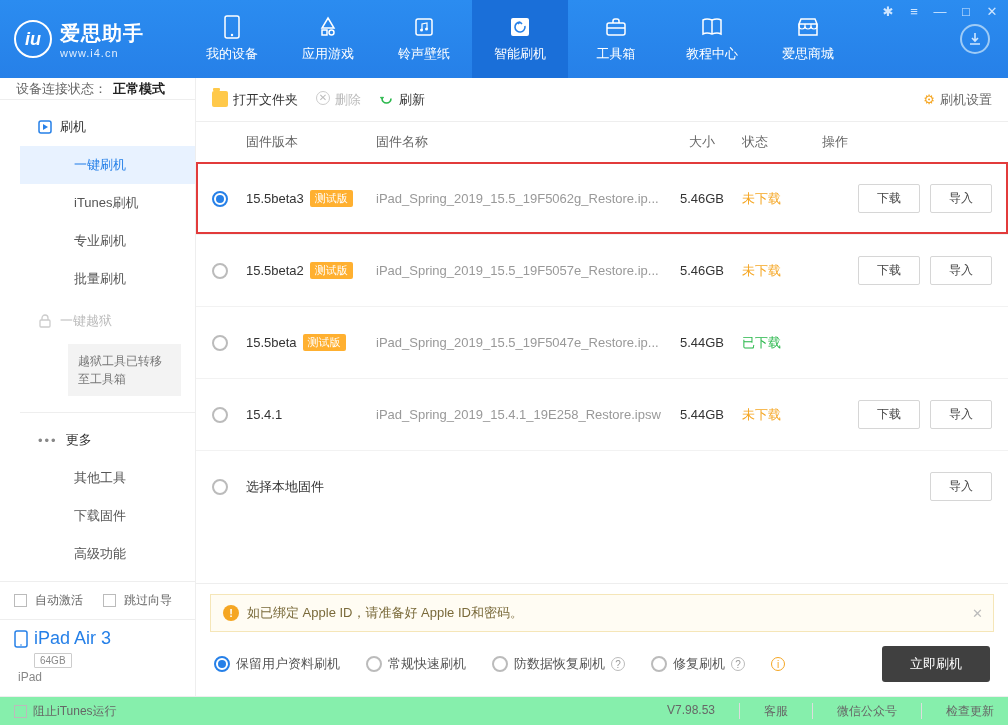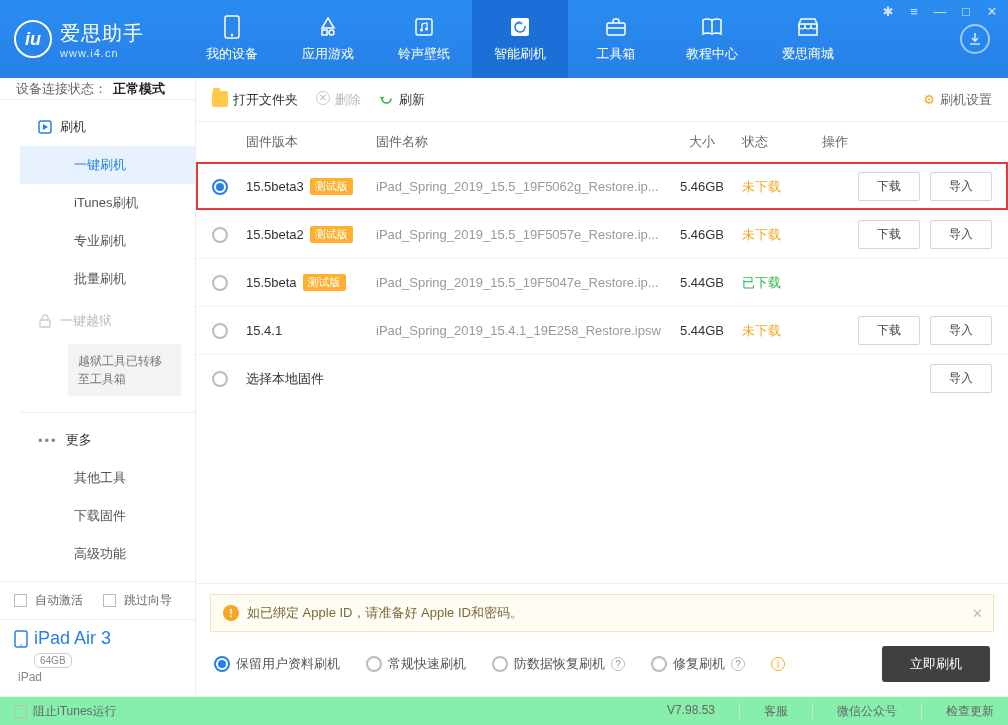--- a/index.html
+++ b/index.html
@@ -1,21 +1,21 @@
 <!DOCTYPE html>
 <html><head>
 <meta charset="utf-8">
 <style>
 * { margin: 0; padding: 0; box-sizing: border-box; font-family: "Microsoft YaHei", Arial, sans-serif; }
 body { width: 1008px; height: 725px; background: #fff; font-size: 12px; color: #333; overflow: hidden; }
 
 .titlebar { height: 78px; background: linear-gradient(#2b8cf0,#2680e8); display: flex; align-items: center; padding: 0 14px 0 14px; }
 .logo { display: flex; align-items: center; gap: 8px; color: #fff; }
 .logo-badge { width: 38px; height: 38px; border: 2px solid #fff; border-radius: 50%; display: flex; align-items: center; justify-content: center; font-weight: bold; font-style: italic; font-size: 18px; }
-.logo-text { font-size: 20px; font-weight: normal; letter-spacing: 1px; }
+.logo-text { font-size: 20px; font-weight: bold; letter-spacing: 1px; }
 .logo-sub { font-size: 11px; opacity: .85; letter-spacing: 1px; }
 
 .topnav { display: flex; margin-left: 40px; }
 .topnav-item { width: 96px; height: 78px; display: flex; flex-direction: column; align-items: center; justify-content: center; gap: 6px; color: #fff; cursor: pointer; }
 .topnav-item.active { background: #1a6fd9; }
 .topnav-item .ticon { width: 24px; height: 24px; display: flex; align-items: center; justify-content: center; }
 .topnav-item span.lbl { font-size: 13px; }
 
 .winctrl { position: absolute; top: 4px; right: 8px; display: flex; gap: 10px; color: #cfe6ff; font-size: 13px; }
 .winctrl div { cursor: pointer; width: 16px; text-align: center; }
@@ -31,42 +31,42 @@
 .nav-head .sq { width: 14px; height: 14px; }
 .nav-item { padding: 10px 0 10px 54px; color: #555; font-size: 13px; cursor: pointer; }
 .nav-item.active { background: #e8f2ff; color: #2680e8; }
 .nav-note { margin: 4px 14px 8px 48px; background: #f3f3f3; padding: 8px 10px; color: #777; font-size: 12px; line-height: 1.5; }
 
 .sidebar-bottom { margin-top: auto; border-top: 1px solid #eee; }
 .auto-row { display: flex; align-items: center; gap: 8px; padding: 10px 14px; color: #666; }
 .cbox { width: 13px; height: 13px; border: 1px solid #bbb; display: inline-block; }
 .devrow { padding: 8px 14px 12px; border-top: 1px solid #eee; }
 .devname { color: #2680e8; font-size: 18px; font-weight: 500; display: flex; align-items: center; gap: 6px;}
-.devcap { display:inline-block; margin-top:4px; font-size: 10px; border: 1px solid #ccc; padding: 1px 5px; border-radius: 6px; color: #888; margin-left: 20px;}
+.devcap { display:inline-block; margin-top:4px; font-size: 10px; border: 1px solid #ccc; padding: 1px 5px; border-radius: 1px; color: #888; margin-left: 20px;}
 .devtype { color: #888; margin-left: 4px; margin-top: 2px; }
 
 .content { flex: 1; display: flex; flex-direction: column; }
 .toolbar { height: 44px; border-bottom: 1px solid #eee; display: flex; align-items: center; padding: 0 16px; gap: 18px; font-size: 13px;}
 .tb-item { display: flex; align-items: flex-start; gap: 5px; cursor: pointer; }
 .tb-item.disabled { color: #bbb; }
 .tb-right { margin-left: auto; color: #666; display: flex; align-items: center; gap: 5px; cursor: pointer;}
 .gear { color: #f5a623; }
 .folder-ic { width:16px; height:16px; background:#ffc94a; border-radius:2px; position:relative;}
 .folder-ic:before { content:""; position:absolute; width:7px; height:3px; background:#ffc94a; top:-3px; left:1px; border-radius:1px;}
 
 .thead { display: flex; align-items: center; height: 40px; padding: 0 16px; color: #666; font-size: 13px; }
 .col-radio { width: 34px; }
 .col-v { width: 130px; }
 .col-n { flex: 1; }
 .col-s { width: 80px; text-align: center; }
 .col-st { width: 80px; }
 .col-a { width: 170px; display: flex; gap: 10px; justify-content: flex-end; }
 .col-a.head { justify-content: flex-start; }
 
-.row { display: flex; align-items: center; height: 48px; padding: 0 16px; border-top: 1px solid #f2f2f2; font-size: 13px; }
+.row { display: flex; align-items: center; height: 72px; padding: 0 16px; border-top: 1px solid #f2f2f2; font-size: 13px; }
 .row.hl { outline: 2px solid #e23b3b; outline-offset: -2px; }
 .radio { width: 16px; height: 16px; border: 2px solid #bbb; border-radius: 50%; display: flex; align-items: center; justify-content: center; }
 .radio.on { border-color: #2680e8; }
 .radio.on:after { content:""; width:8px; height:8px; background:#2680e8; border-radius:50%; }
 .fv { display: flex; align-items: center; gap: 6px; font-weight: 500; }
 .tag { background: #ffb030; color: #fff; font-size: 11px; padding: 1px 5px; border-radius: 2px; font-weight: normal;}
 .fname { color: #999; }
 .st-nd { color: #f5a623; }
 .st-d { color: #28b74a; }
 .btn { border: 1px solid #d6d6d6; background: #fff; padding: 5px 18px; border-radius: 2px; cursor: pointer; color: #444; font-size: 12px;}

